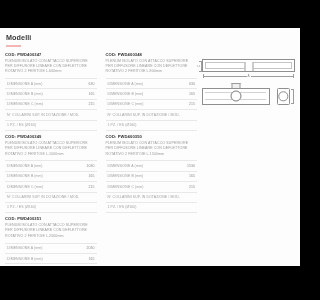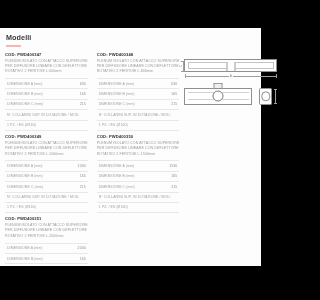--- a/index.html
+++ b/index.html
@@ -14,21 +14,21 @@
     width: 300px; height: 300px;
     background: #000;
   }
   .letterbox { position: absolute; left: 0; width: 300px; background: #000; }
   .letterbox.top { top: 0; height: 28px; }
   .letterbox.bottom { bottom: 0; height: 34px; }
 
   #sheet {
     position: absolute;
     top: 28px; left: 0;
-    width: 261px; height: 238px;
+    width: 300px; height: 238px;
     background: #fdfdfd;
     padding: 5px 5px 0 5px;
   }
 
   .page-head { padding: 0 1px; }
   .page-title {
     font-size: 7.2px;
     font-weight: bold;
     color: #3a3a3a;
     letter-spacing: .1px;

